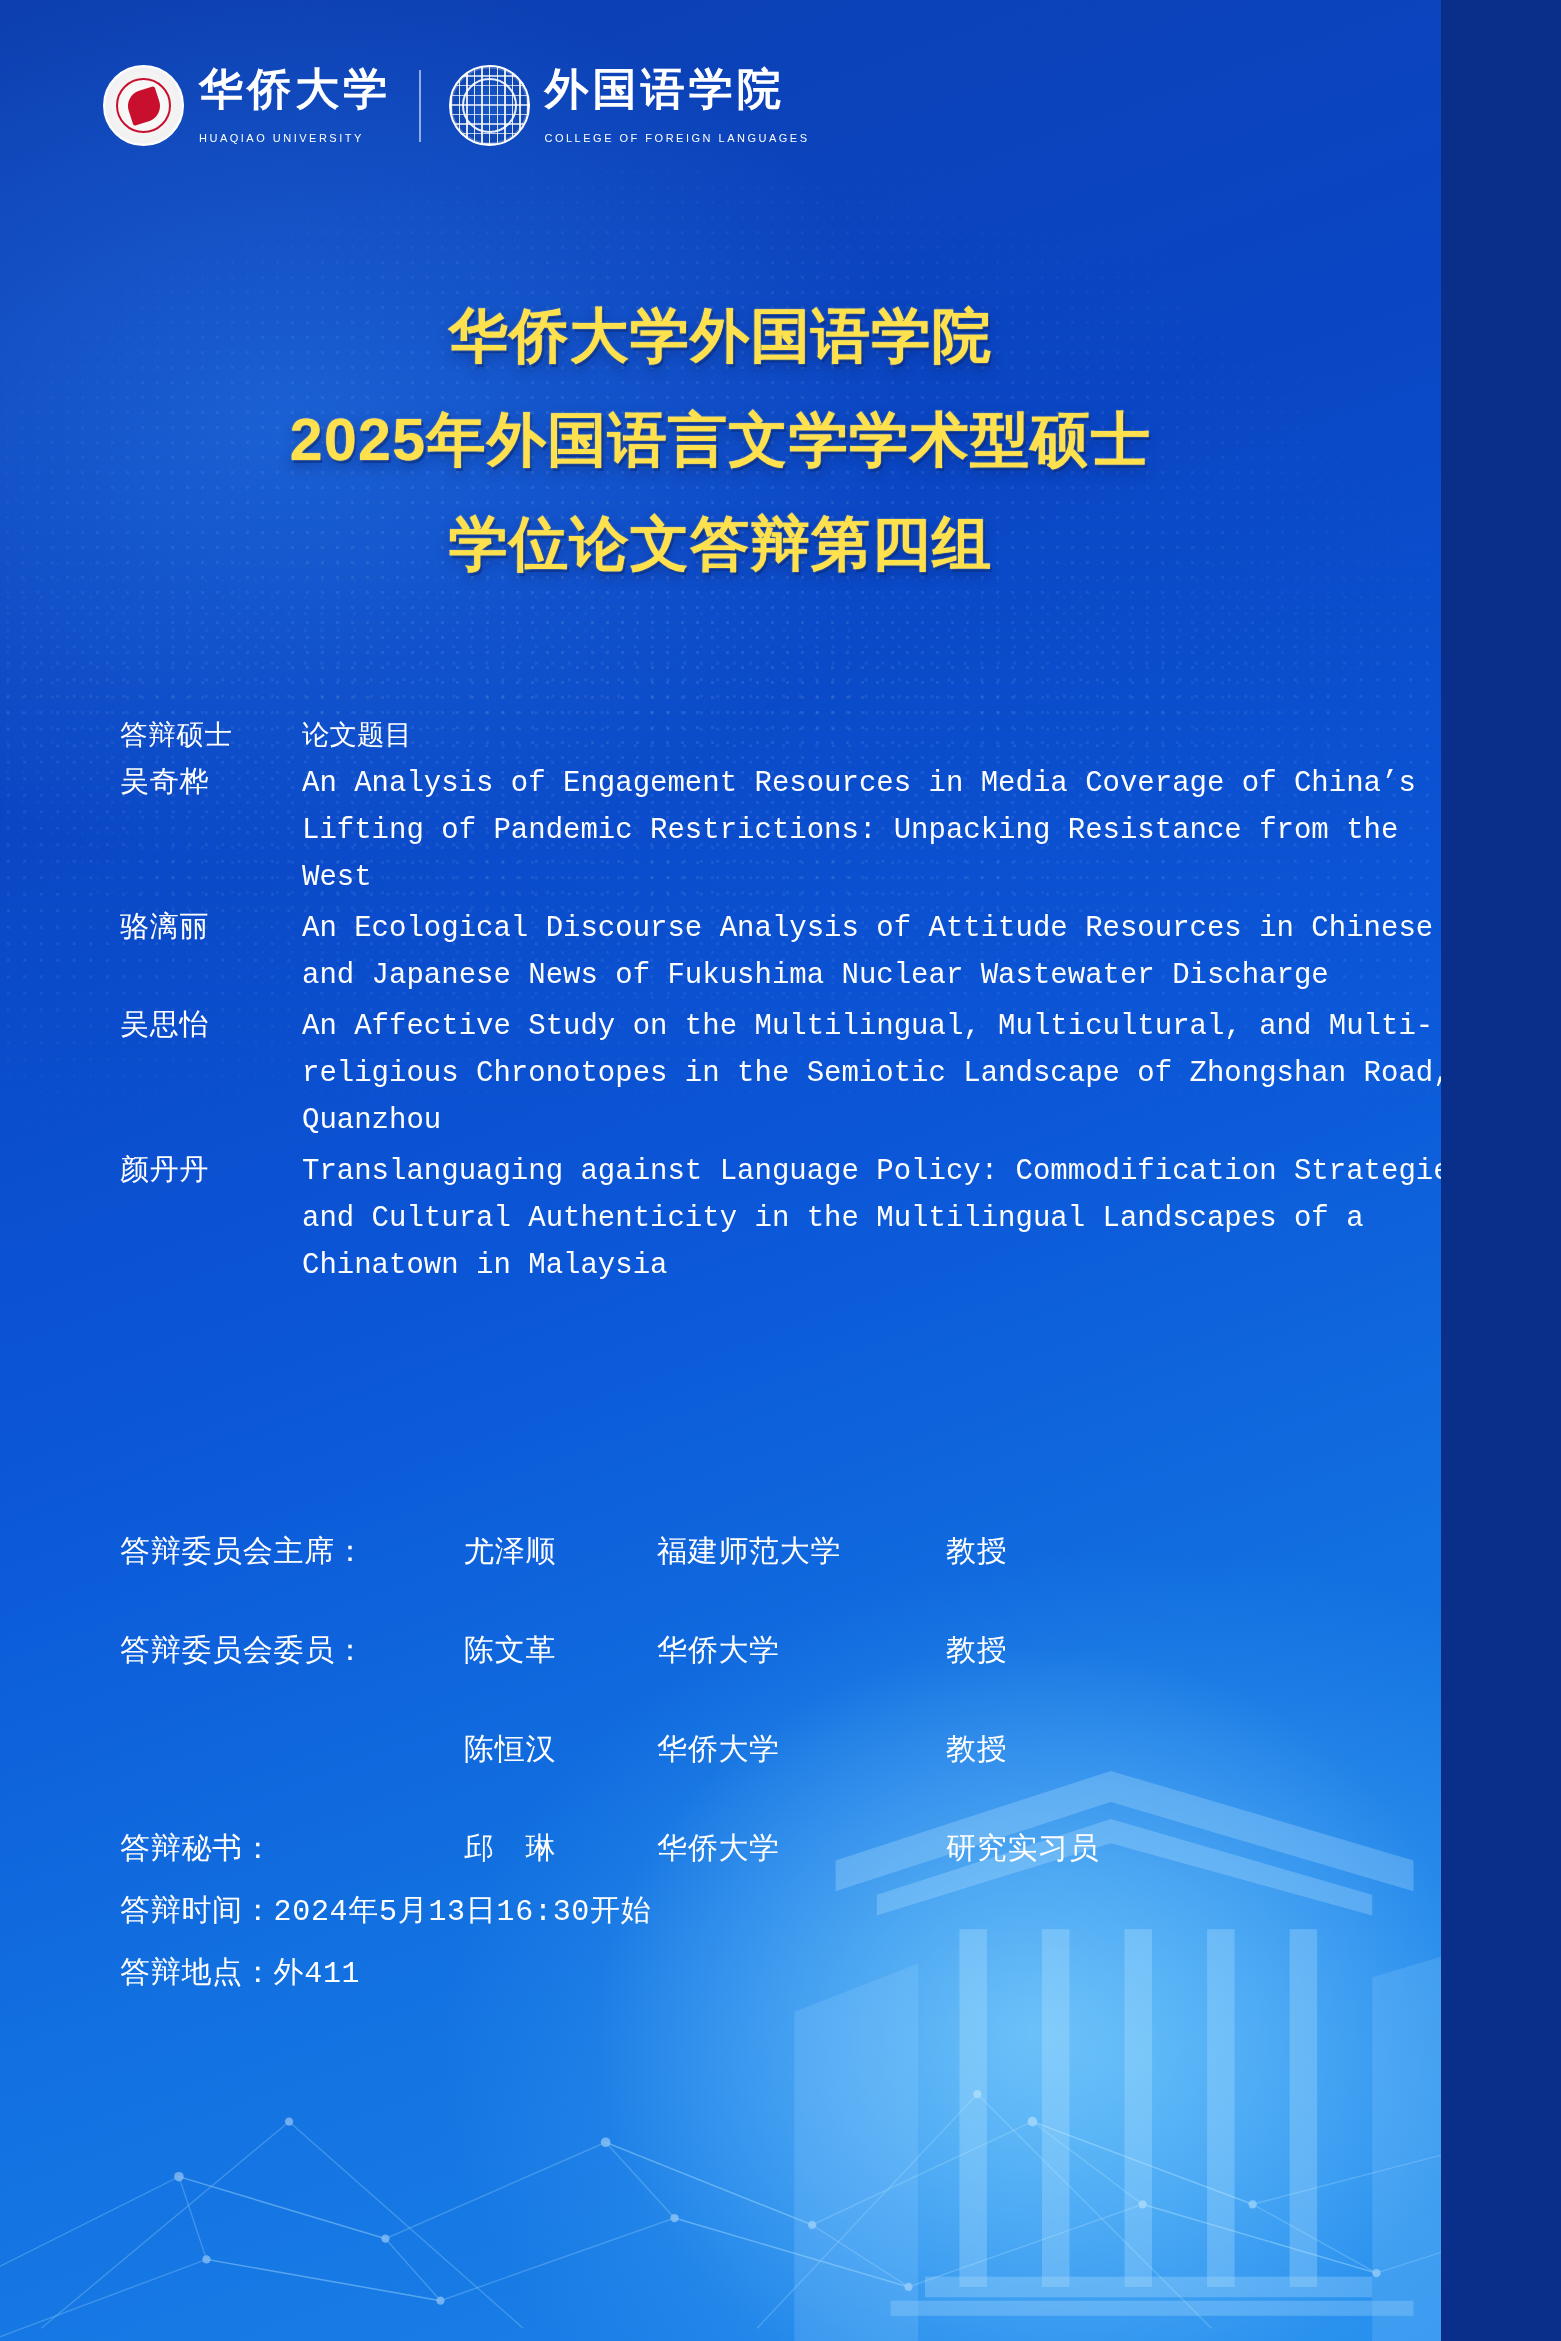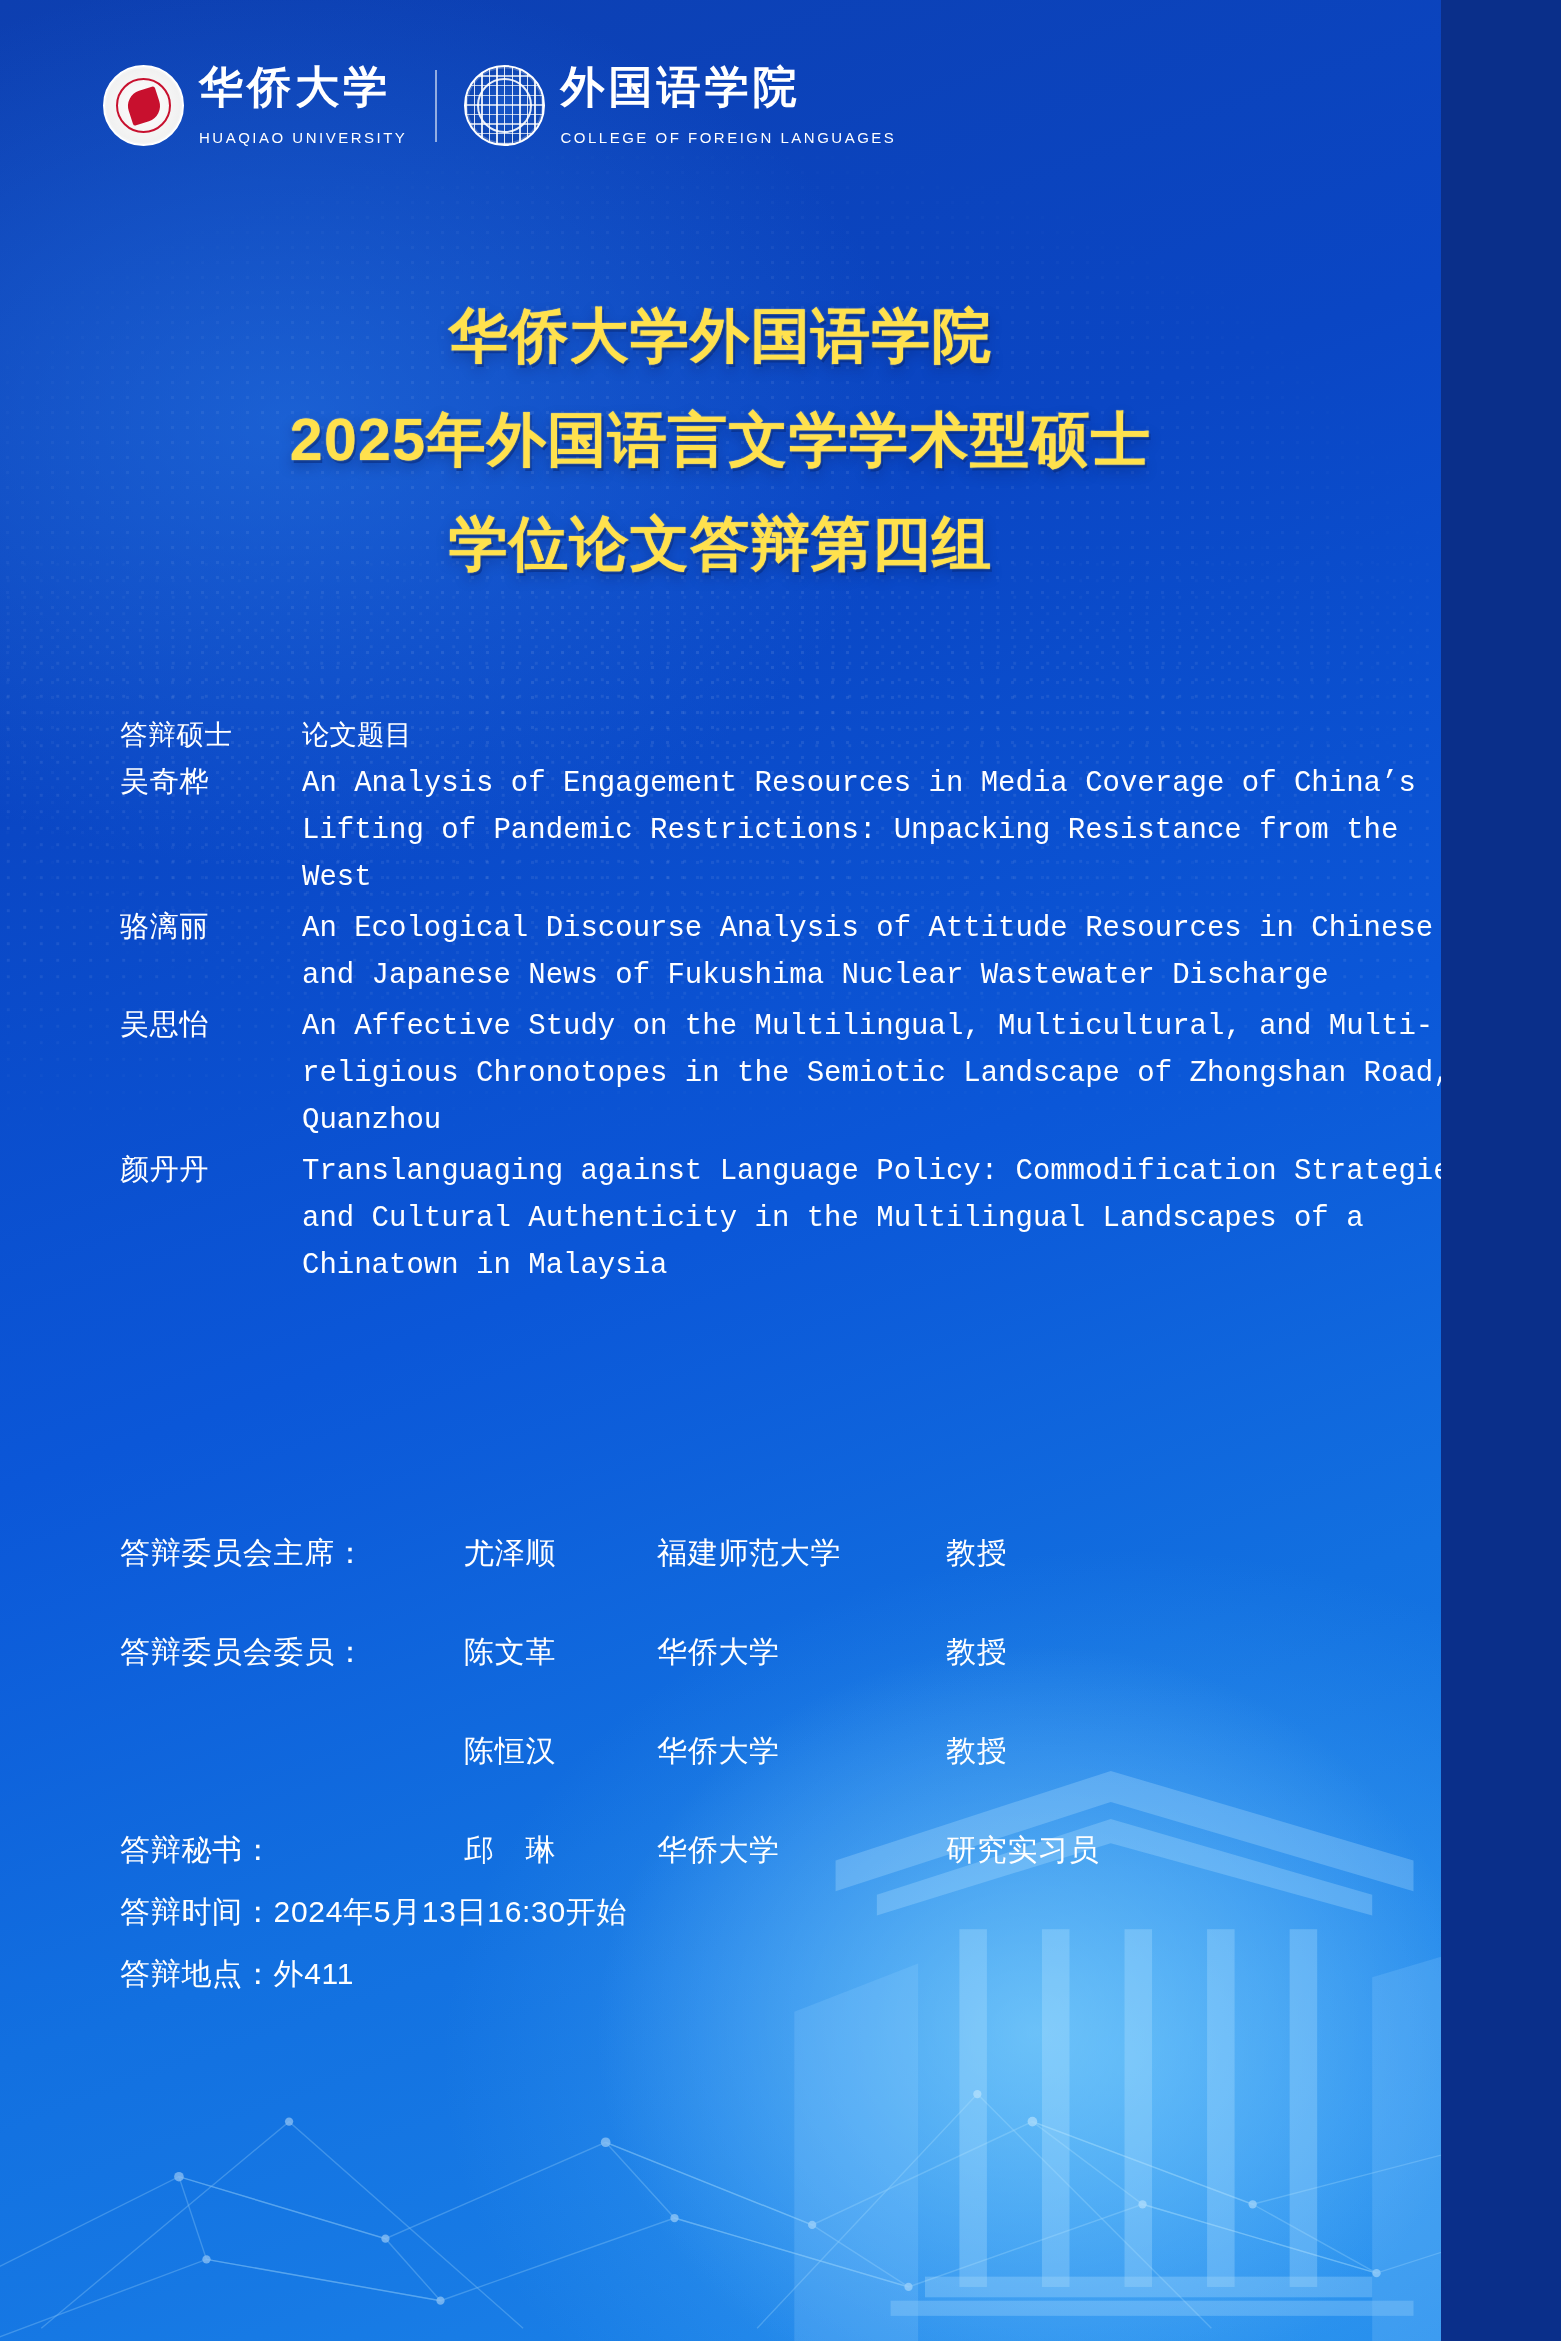--- a/index.html
+++ b/index.html
@@ -106,21 +106,21 @@
     color: #ffffff;
     font-family: "Liberation Serif", "DejaVu Serif", serif;
     font-weight: 700;
     font-size: 44px;
     letter-spacing: 4.1px;
     line-height: 1.05;
     white-space: nowrap;
   }
   .logo-en {
     color: #ffffff;
-    font-size: 15px;
+    font-size: 11px;
     letter-spacing: 2.5px;
     margin-top: 18px;
     white-space: nowrap;
   }
   .logo-divider {
     width: 2.1px; height: 72px;
     background: rgba(255,255,255,0.55);
     margin: 0 27.5px;
     flex: none;
   }
@@ -182,21 +182,21 @@
 
   
   .committee {
     position: absolute;
     left: 120px;
     top: 1501px;
     z-index: 5;
     color: #ffffff;
     font-size: 30px;
     line-height: 1.0;
-    font-family: Liberation Sans, sans-serif;
+    font-family: Liberation Mono, monospace;
   }
   .c-row { display: flex; align-items: baseline; margin-bottom: 32px; }
   .c-label { width: 344px; flex: none; letter-spacing: 0.7px; }
   .c-person { width: 193px; flex: none; letter-spacing: 0.7px; }
   .c-org { width: 289px; flex: none; letter-spacing: 0.7px; margin-top: 37px; }
   .c-rank { flex: none; letter-spacing: 0.7px; }
   .c-line { display: flex; align-items: flex-start; margin-bottom: 32px; letter-spacing: 0.7px; }
   .c-line .c-val { margin-left: 0; }
 </style>
 </head>

